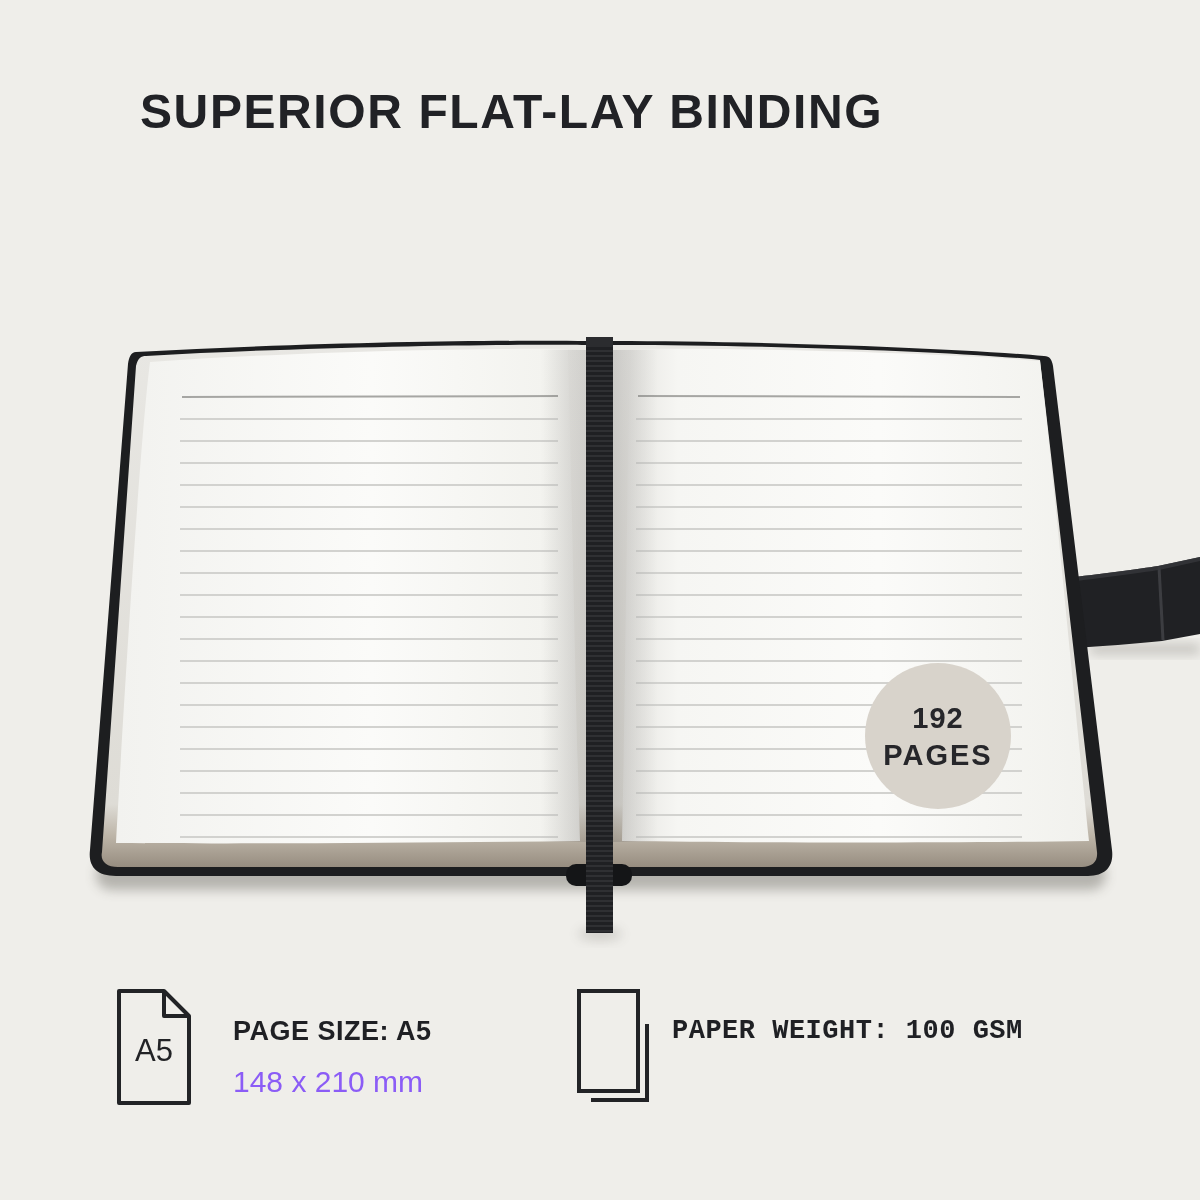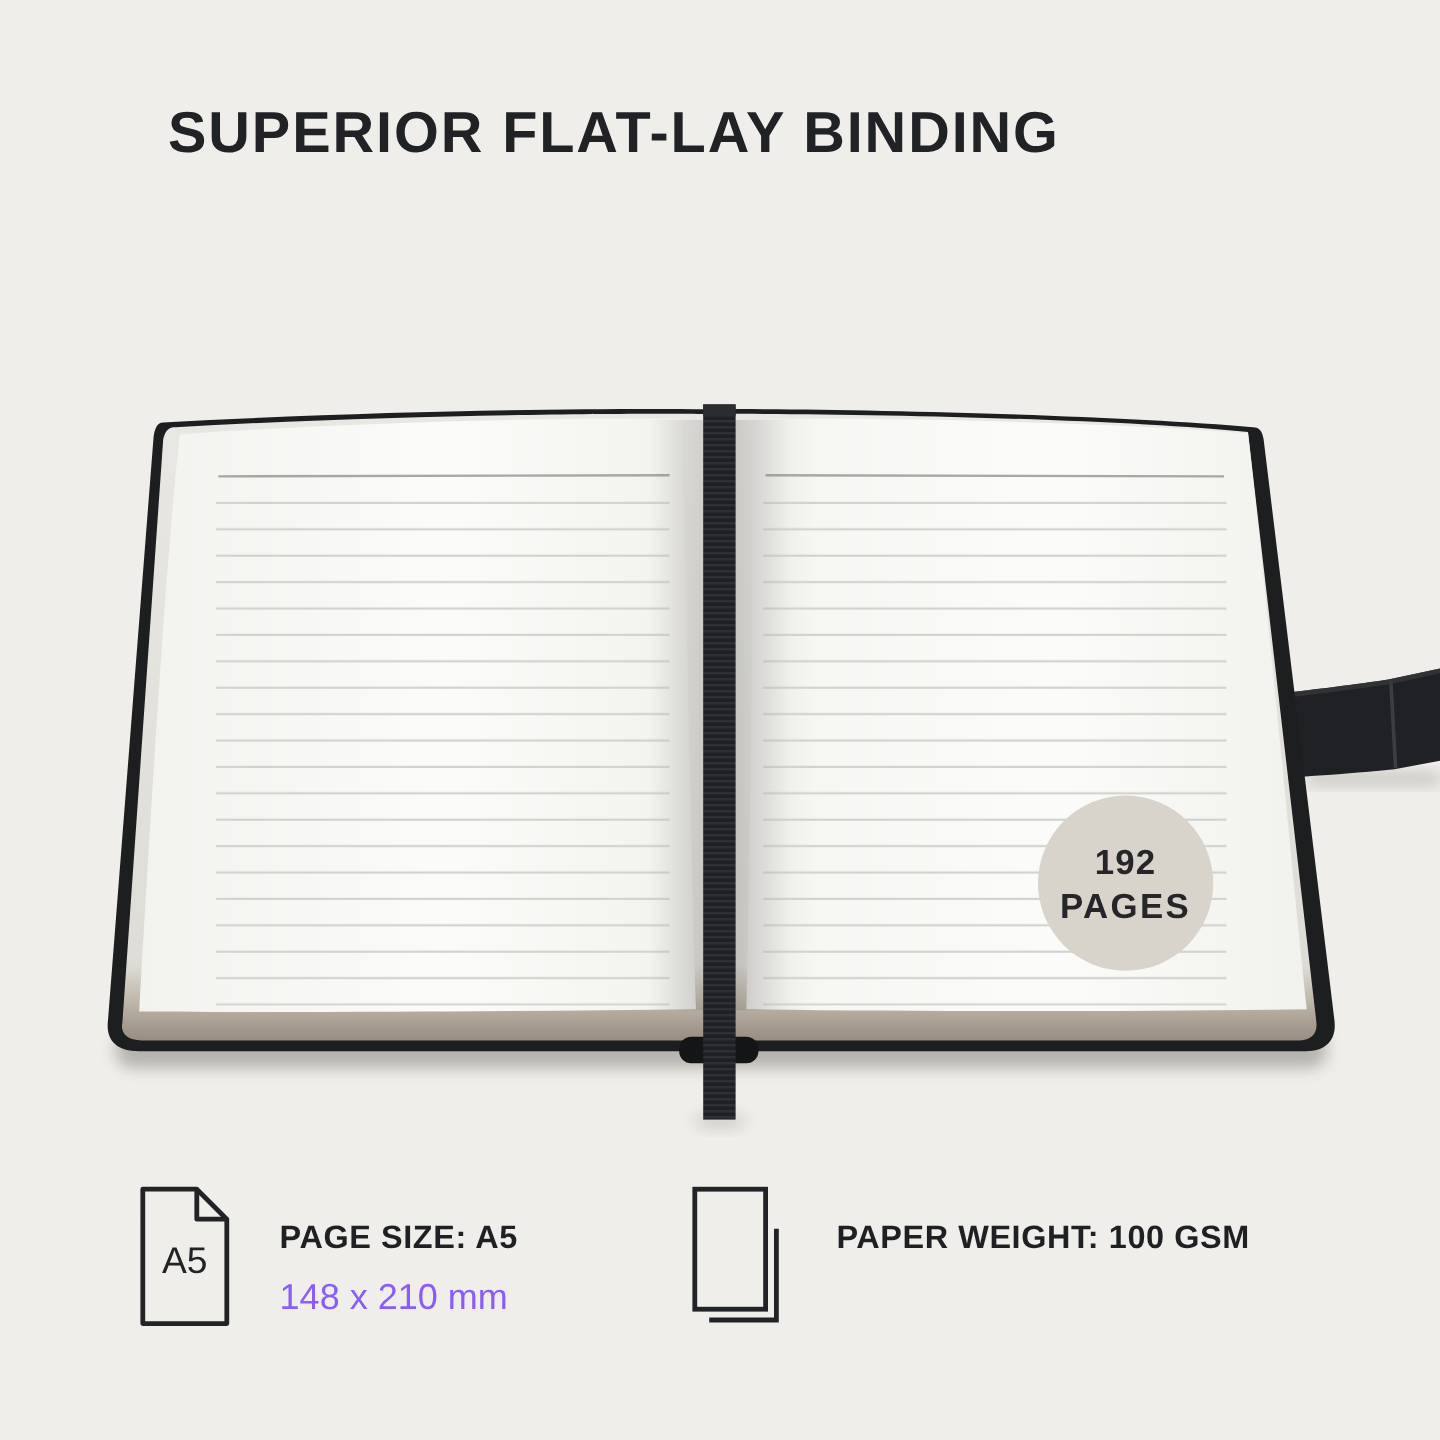--- a/index.html
+++ b/index.html
@@ -183,18 +183,18 @@
       <h3 class="feature-heading">PAGE SIZE: A5</h3>
       <div class="feature-line first">148 x 210 mm</div>
     </div>
   </div>
 
   <div>
     <svg class="feature-icon" style="left:576px; top:988px;" width="80" height="120" viewBox="0 0 80 120">
       <rect x="3" y="3" width="59" height="100" fill="none" stroke="#222326" stroke-width="4"></rect>
       <path d="M 71 36 V 112 H 15" fill="none" stroke="#222326" stroke-width="4"></path>
     </svg>
-    <div class="feature-col" style="left:697px;">
+    <div class="feature-col" style="left:672px;font-family:Liberation Mono, monospace;">
       <h3 class="feature-heading">PAPER WEIGHT: 100 GSM</h3>
     </div>
   </div>
 
 </div>
 
 </body></html>

